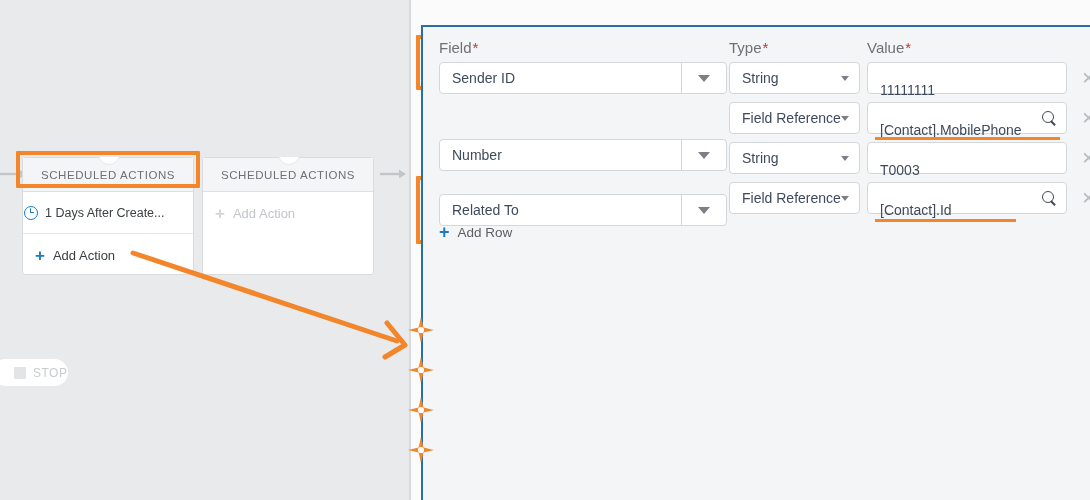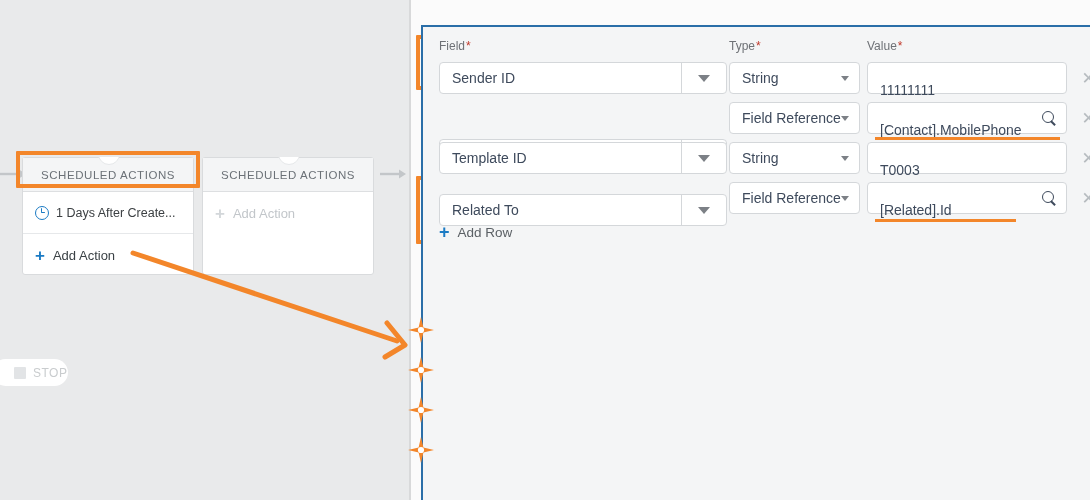--- a/index.html
+++ b/index.html
@@ -32,21 +32,21 @@
     background: #f4f5f6;
     border-bottom: 1px solid #dddfe1;
     text-align: center;
     font-size: 11.5px;
     letter-spacing: .55px;
     color: #6b7177;
   }
   .sa-row {
     height: 42px;
     display: flex; align-items: center;
-    padding-left: 12px;
+    padding-left: 1px;
     gap: 7px;
     font-size: 12.5px;
     color: #3c4043;
     border-bottom: 1px solid #e6e8ea;
     position: relative;
   }
   .sa-notch {
     position: absolute; left: 50%; top: 0; transform: translate(-50%,-1px);
     width: 22px; height: 9px; overflow: hidden;
   }
@@ -152,21 +152,21 @@
 
   
   #fv-table {
     position: absolute; left: 10px; top: 25px; right: 0; bottom: -30px;
     border-left: 2px solid #2a6ea8;
     border-top: 2px solid #2a6ea8;
     background: #f4f5f6;
   }
   .col-head {
     position: absolute; top: 12px;
-    font-size: 12px; color: #6e7176;
+    font-size: 15px; color: #6e7176;
   }
   .row-ctl {
     position: absolute; height: 32px;
   }
   .val-ctl {
     position: absolute; height: 32px;
     background: #fff; border: 1px solid #d4d7da; border-radius: 4px;
     display: flex; align-items: center;
   }
   .val-ctl .vtxt {
@@ -322,47 +322,41 @@
         <span class="txt">Field Reference</span>
         <span class="caret gray small"></span>
       </div>
       <div class="val-ctl" style="left:444px; top:75px; width:200px;">
         <span class="vtxt">[Contact].MobilePhone</span>
         <span class="mag"></span>
       </div>
       <div class="uline" style="left:452px; top:110px; width:185px;"></div>
       <div class="xbtn" style="left:657px; top:83px;">✕</div>
 
-      <div class="ctl row-ctl" style="left:16px; top:115px; width:288px;">
-        <span class="txt">Template ID</span>
-        <span class="split-btn">
-          <span class="caret gray"></span>
-        </span>
-      </div>
       <div class="ctl row-ctl" style="left:306px; top:115px; width:131px;">
         <span class="txt">String</span>
         <span class="caret gray small"></span>
       </div>
       <div class="val-ctl" style="left:444px; top:115px; width:200px;">
         <span class="vtxt">T0003</span>
       </div>
       <div class="xbtn" style="left:657px; top:123px;">✕</div>
 
       <div class="ctl row-ctl" style="left:16px; top:167px; width:288px;">
         <span class="txt">Related To</span>
         <span class="split-btn">
           <span class="caret gray"></span>
         </span>
       </div>
       <div class="ctl row-ctl" style="left:306px; top:155px; width:131px;">
         <span class="txt">Field Reference</span>
         <span class="caret gray small"></span>
       </div>
       <div class="val-ctl" style="left:444px; top:155px; width:200px;">
-        <span class="vtxt">[Related].Id</span>
+        <span class="vtxt">[Contact].Id</span>
         <span class="mag"></span>
       </div>
       <div class="uline" style="left:452px; top:192px; width:141px;"></div>
       <div class="xbtn" style="left:657px; top:163px;">✕</div>
 
       <div class="add-row" style="left:16px; top:196px;">
         <span class="plus">+</span>
         <span>Add Row</span>
       </div>
     </div>

